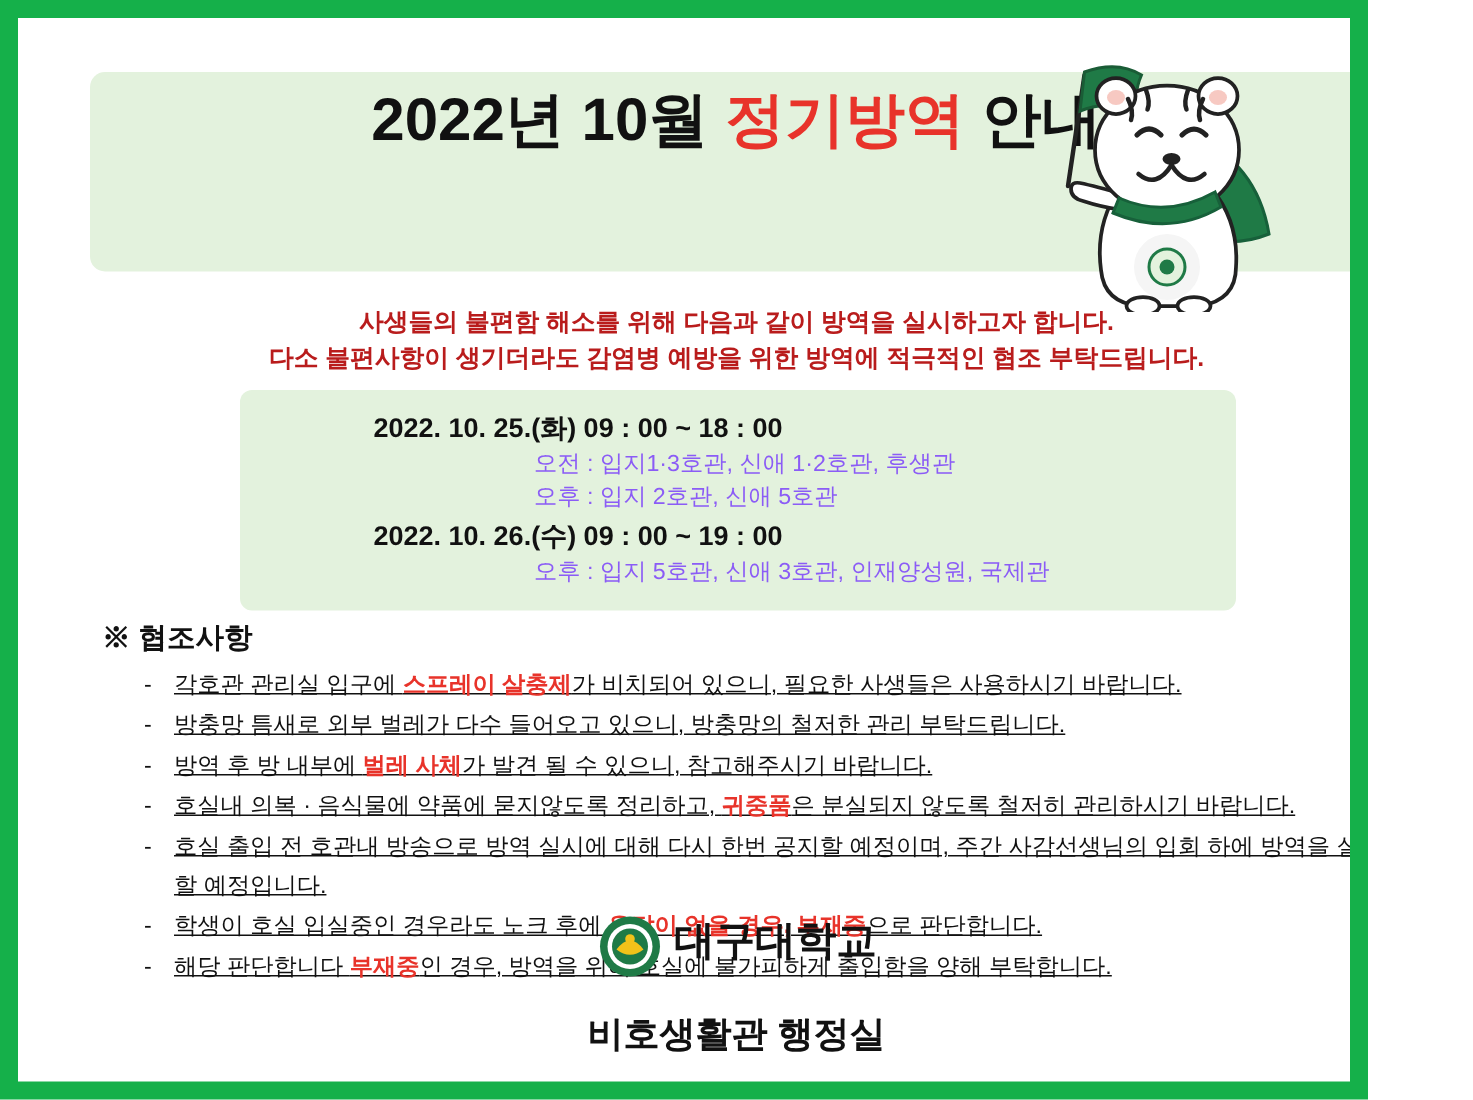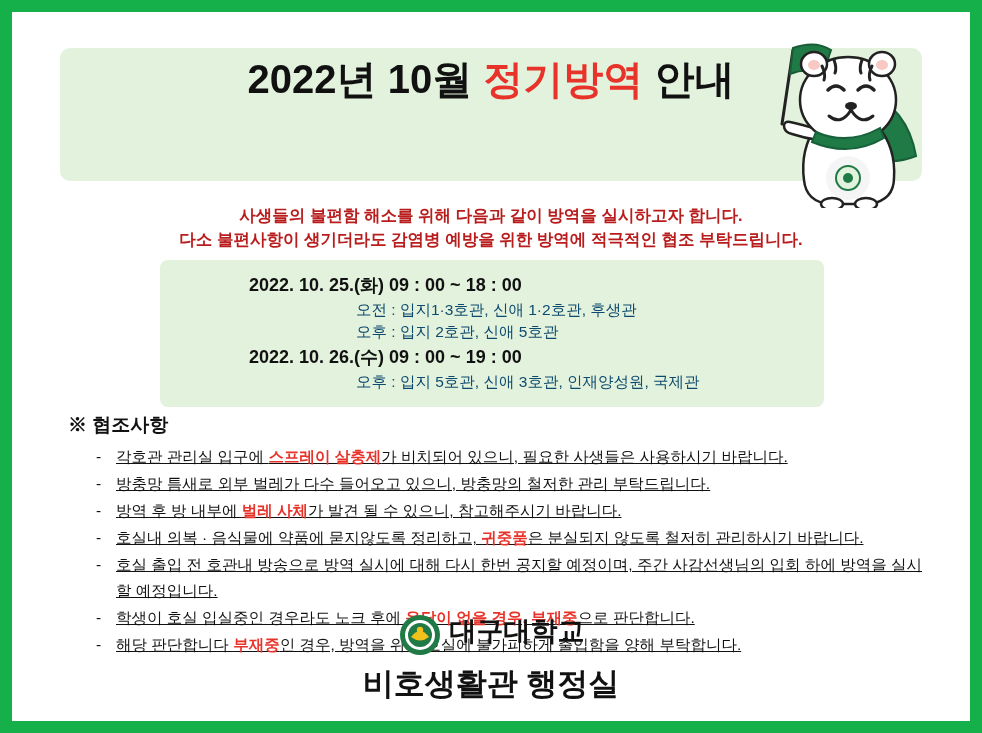--- a/index.html
+++ b/index.html
@@ -9,21 +9,21 @@
   body {
     width: 982px;
     height: 733px;
     background: #ffffff;
     font-family: "Liberation Sans", sans-serif;
     overflow: hidden;
   }
 
   #poster {
     position: relative;
-    width: 982px;
+    width: 912px;
     height: 733px;
     background: #15b04a;
     box-sizing: border-box;
     padding: 12px;
   }
 
   #poster-inner {
     position: relative;
     width: 100%;
     height: 100%;
@@ -95,21 +95,21 @@
   }
   .sched-head {
     font-size: 18px;
     font-weight: bold;
     color: #111111;
     padding-left: 89px;
     line-height: 1.5;
   }
   .sched-sub {
     font-size: 15.5px;
-    color: #0c4a6e;
+    color: #8b5cf6;
     padding-left: 196px;
     line-height: 1.45;
   }
 
   
   .notes-title {
     position: absolute;
     left: 56px;
     top: 400px;
     font-size: 19px;
@@ -156,22 +156,22 @@
     display: flex;
     justify-content: center;
     gap: 8px;
   }
   .footer-name {
     font-size: 27px;
     font-weight: bold;
     color: #111111;
   }
   .footer-row2 {
-    margin-top: 6px;
-    font-size: 31px;
+    margin-top: 20px;
+    font-size: 24px;
     font-weight: bold;
     color: #111111;
   }
   .emblem {
     width: 44px;
     height: 44px;
   }
 </style>
 </head>
 <body>

